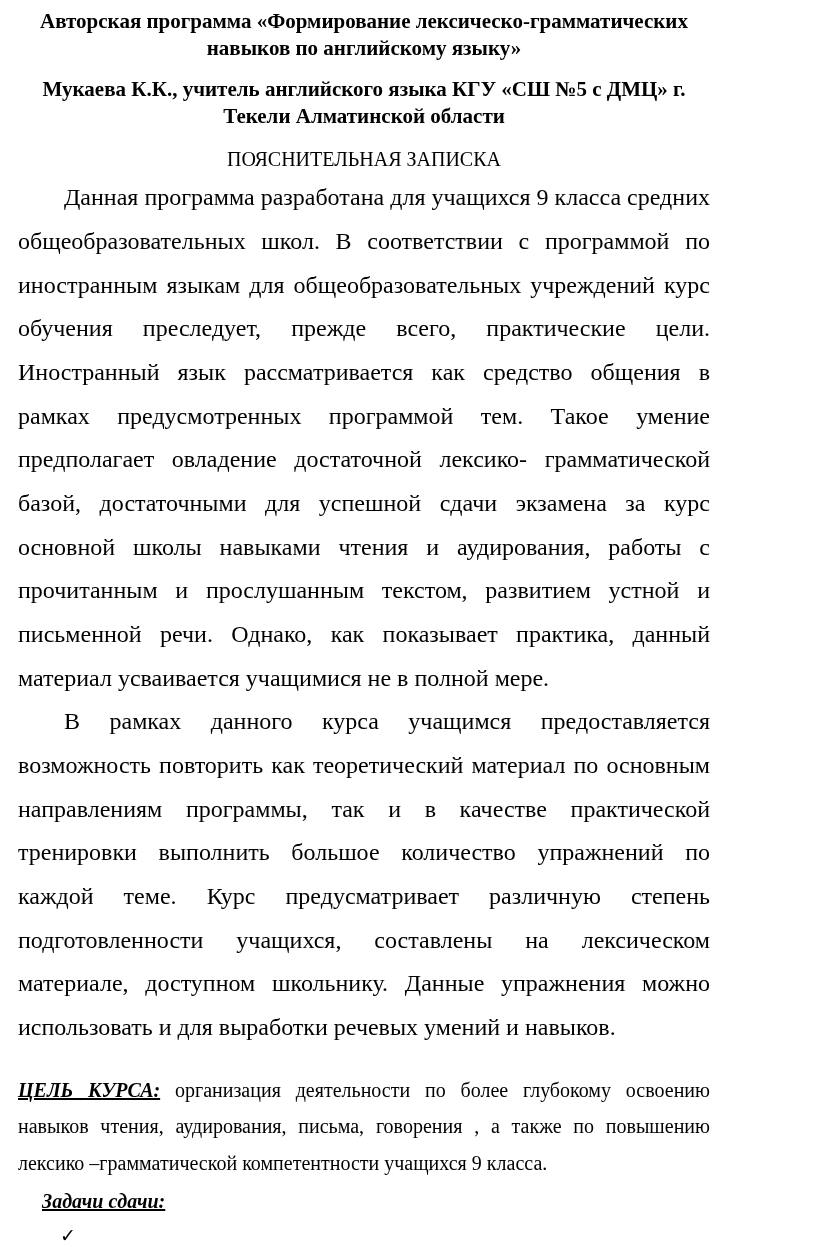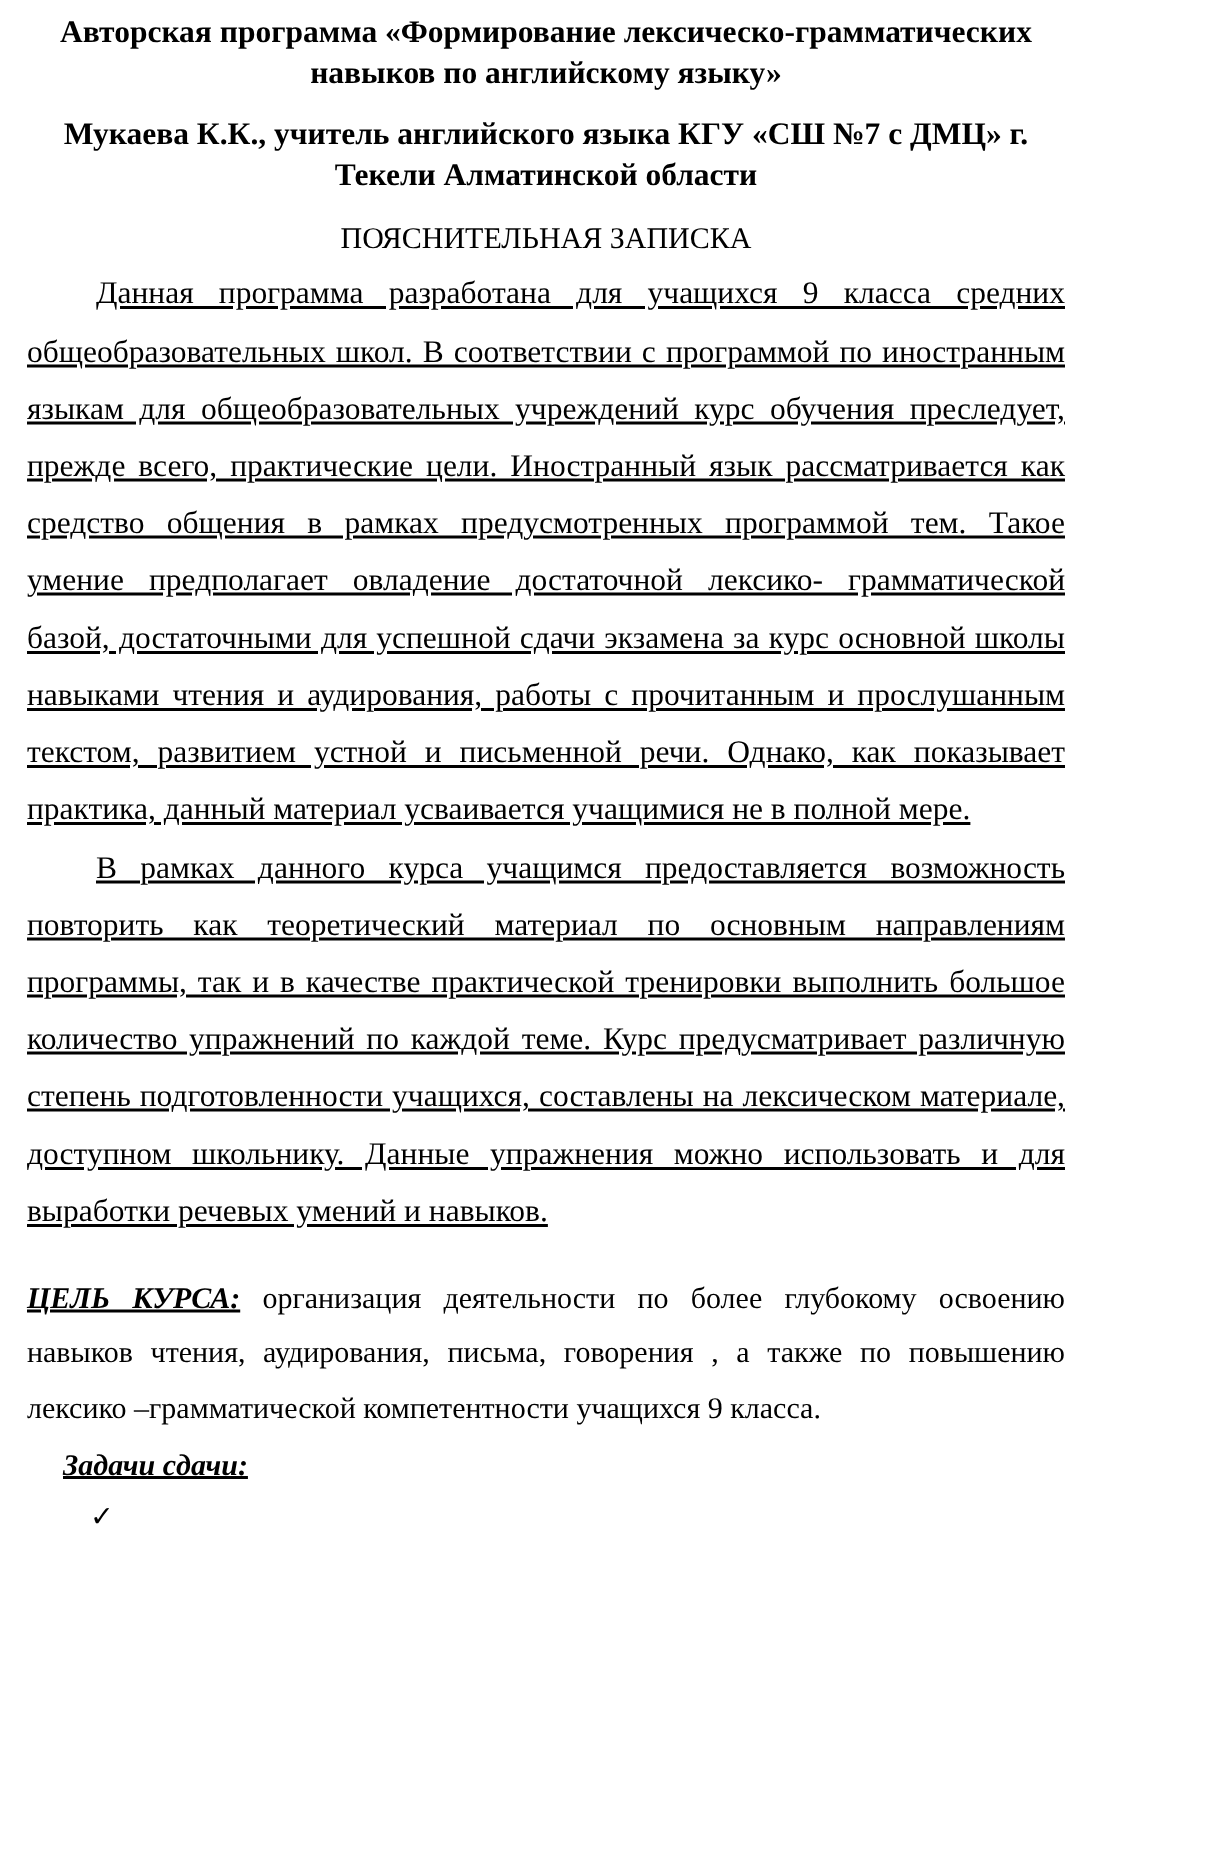--- a/index.html
+++ b/index.html
@@ -36,26 +36,25 @@
   }
   .subtitle-center {
     text-align: center;
     font-size: 20px;
     line-height: 1.3;
     margin: 16px 0 4px 0;
   }
   p.body-par {
     text-align: justify;
     text-justify: inter-word;
-    font-size: 21px;
+    font-size: 24px;
     line-height: 1.82;
     margin: 0;
     text-indent: 46px;
     hyphens: none;
-    text-decoration: underline;
   }
   .goal-par {
     text-align: justify;
     font-size: 20px;
     line-height: 1.82;
     margin: 0;
     text-indent: 0;
   }
   .goal-label {
     font-weight: bold;
@@ -92,21 +91,21 @@
   }
   .spacer-md { height: 22px; }
 </style>
 </head>
 <body>
 
 <div class="page">
 
   <div class="title-block">Авторская программа «Формирование лексическо-грамматических навыков по английскому языку»</div>
 
-  <div class="title-line2">Мукаева К.К., учитель английского языка КГУ «СШ №7 с ДМЦ» г. Текели Алматинской области</div>
+  <div class="title-line2">Мукаева К.К., учитель английского языка КГУ «СШ №5 с ДМЦ» г. Текели Алматинской области</div>
 
   <div class="subtitle-center">ПОЯСНИТЕЛЬНАЯ ЗАПИСКА</div>
 
   <p class="body-par">Данная программа разработана для учащихся 9 класса средних общеобразовательных школ. В соответствии с программой по иностранным языкам для общеобразовательных учреждений курс обучения преследует, прежде всего, практические цели. Иностранный язык рассматривается как средство общения в рамках предусмотренных программой тем. Такое умение предполагает овладение достаточной лексико- грамматической базой, достаточными для успешной сдачи экзамена за курс основной школы навыками чтения и аудирования, работы с прочитанным и прослушанным текстом, развитием устной и письменной речи. Однако, как показывает практика, данный материал усваивается учащимися не в полной мере.</p>
 
   <p class="body-par">В рамках данного курса учащимся предоставляется возможность повторить как теоретический материал по основным направлениям программы, так и в качестве практической тренировки выполнить большое количество упражнений по каждой теме. Курс предусматривает различную степень подготовленности учащихся, составлены на лексическом материале, доступном школьнику. Данные упражнения можно использовать и для выработки речевых умений и навыков.</p>
 
   <div class="spacer-md"></div>
 
   <p class="goal-par"><span class="goal-label">ЦЕЛЬ КУРСА:</span><span> организация деятельности по более глубокому освоению навыков чтения, аудирования, письма, говорения , а также по повышению лексико –грамматической компетентности учащихся 9 класса.</span></p>

